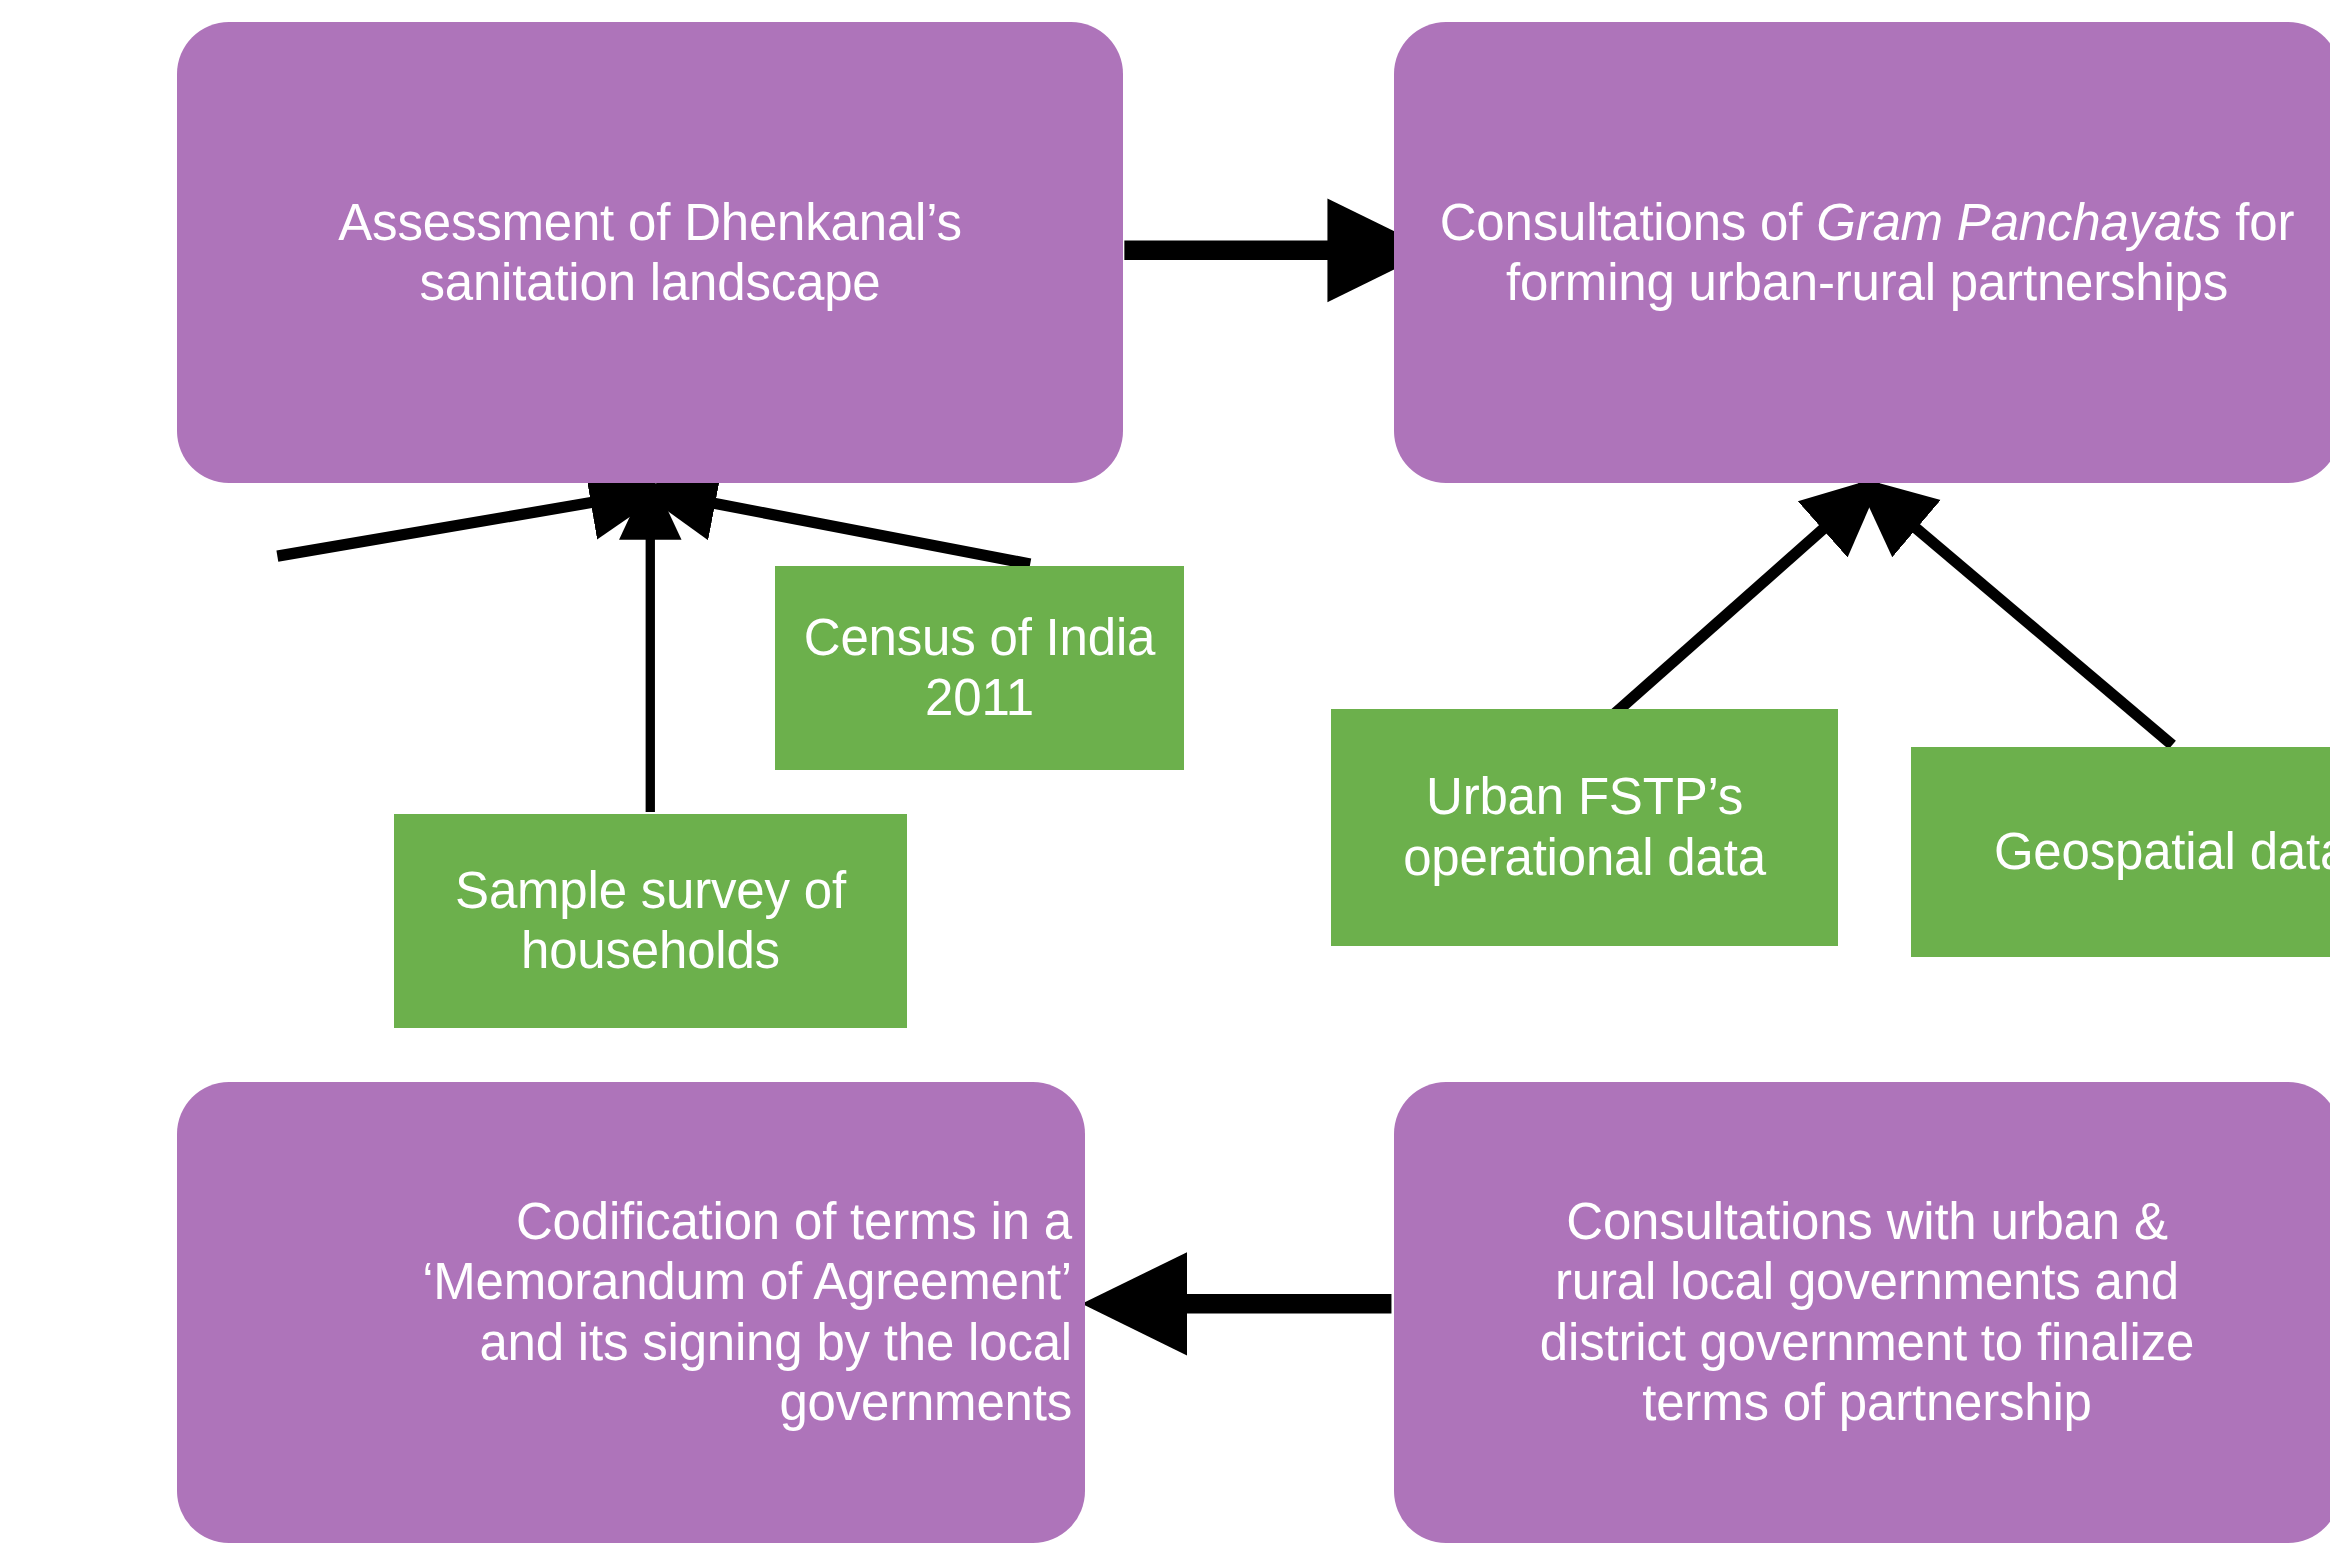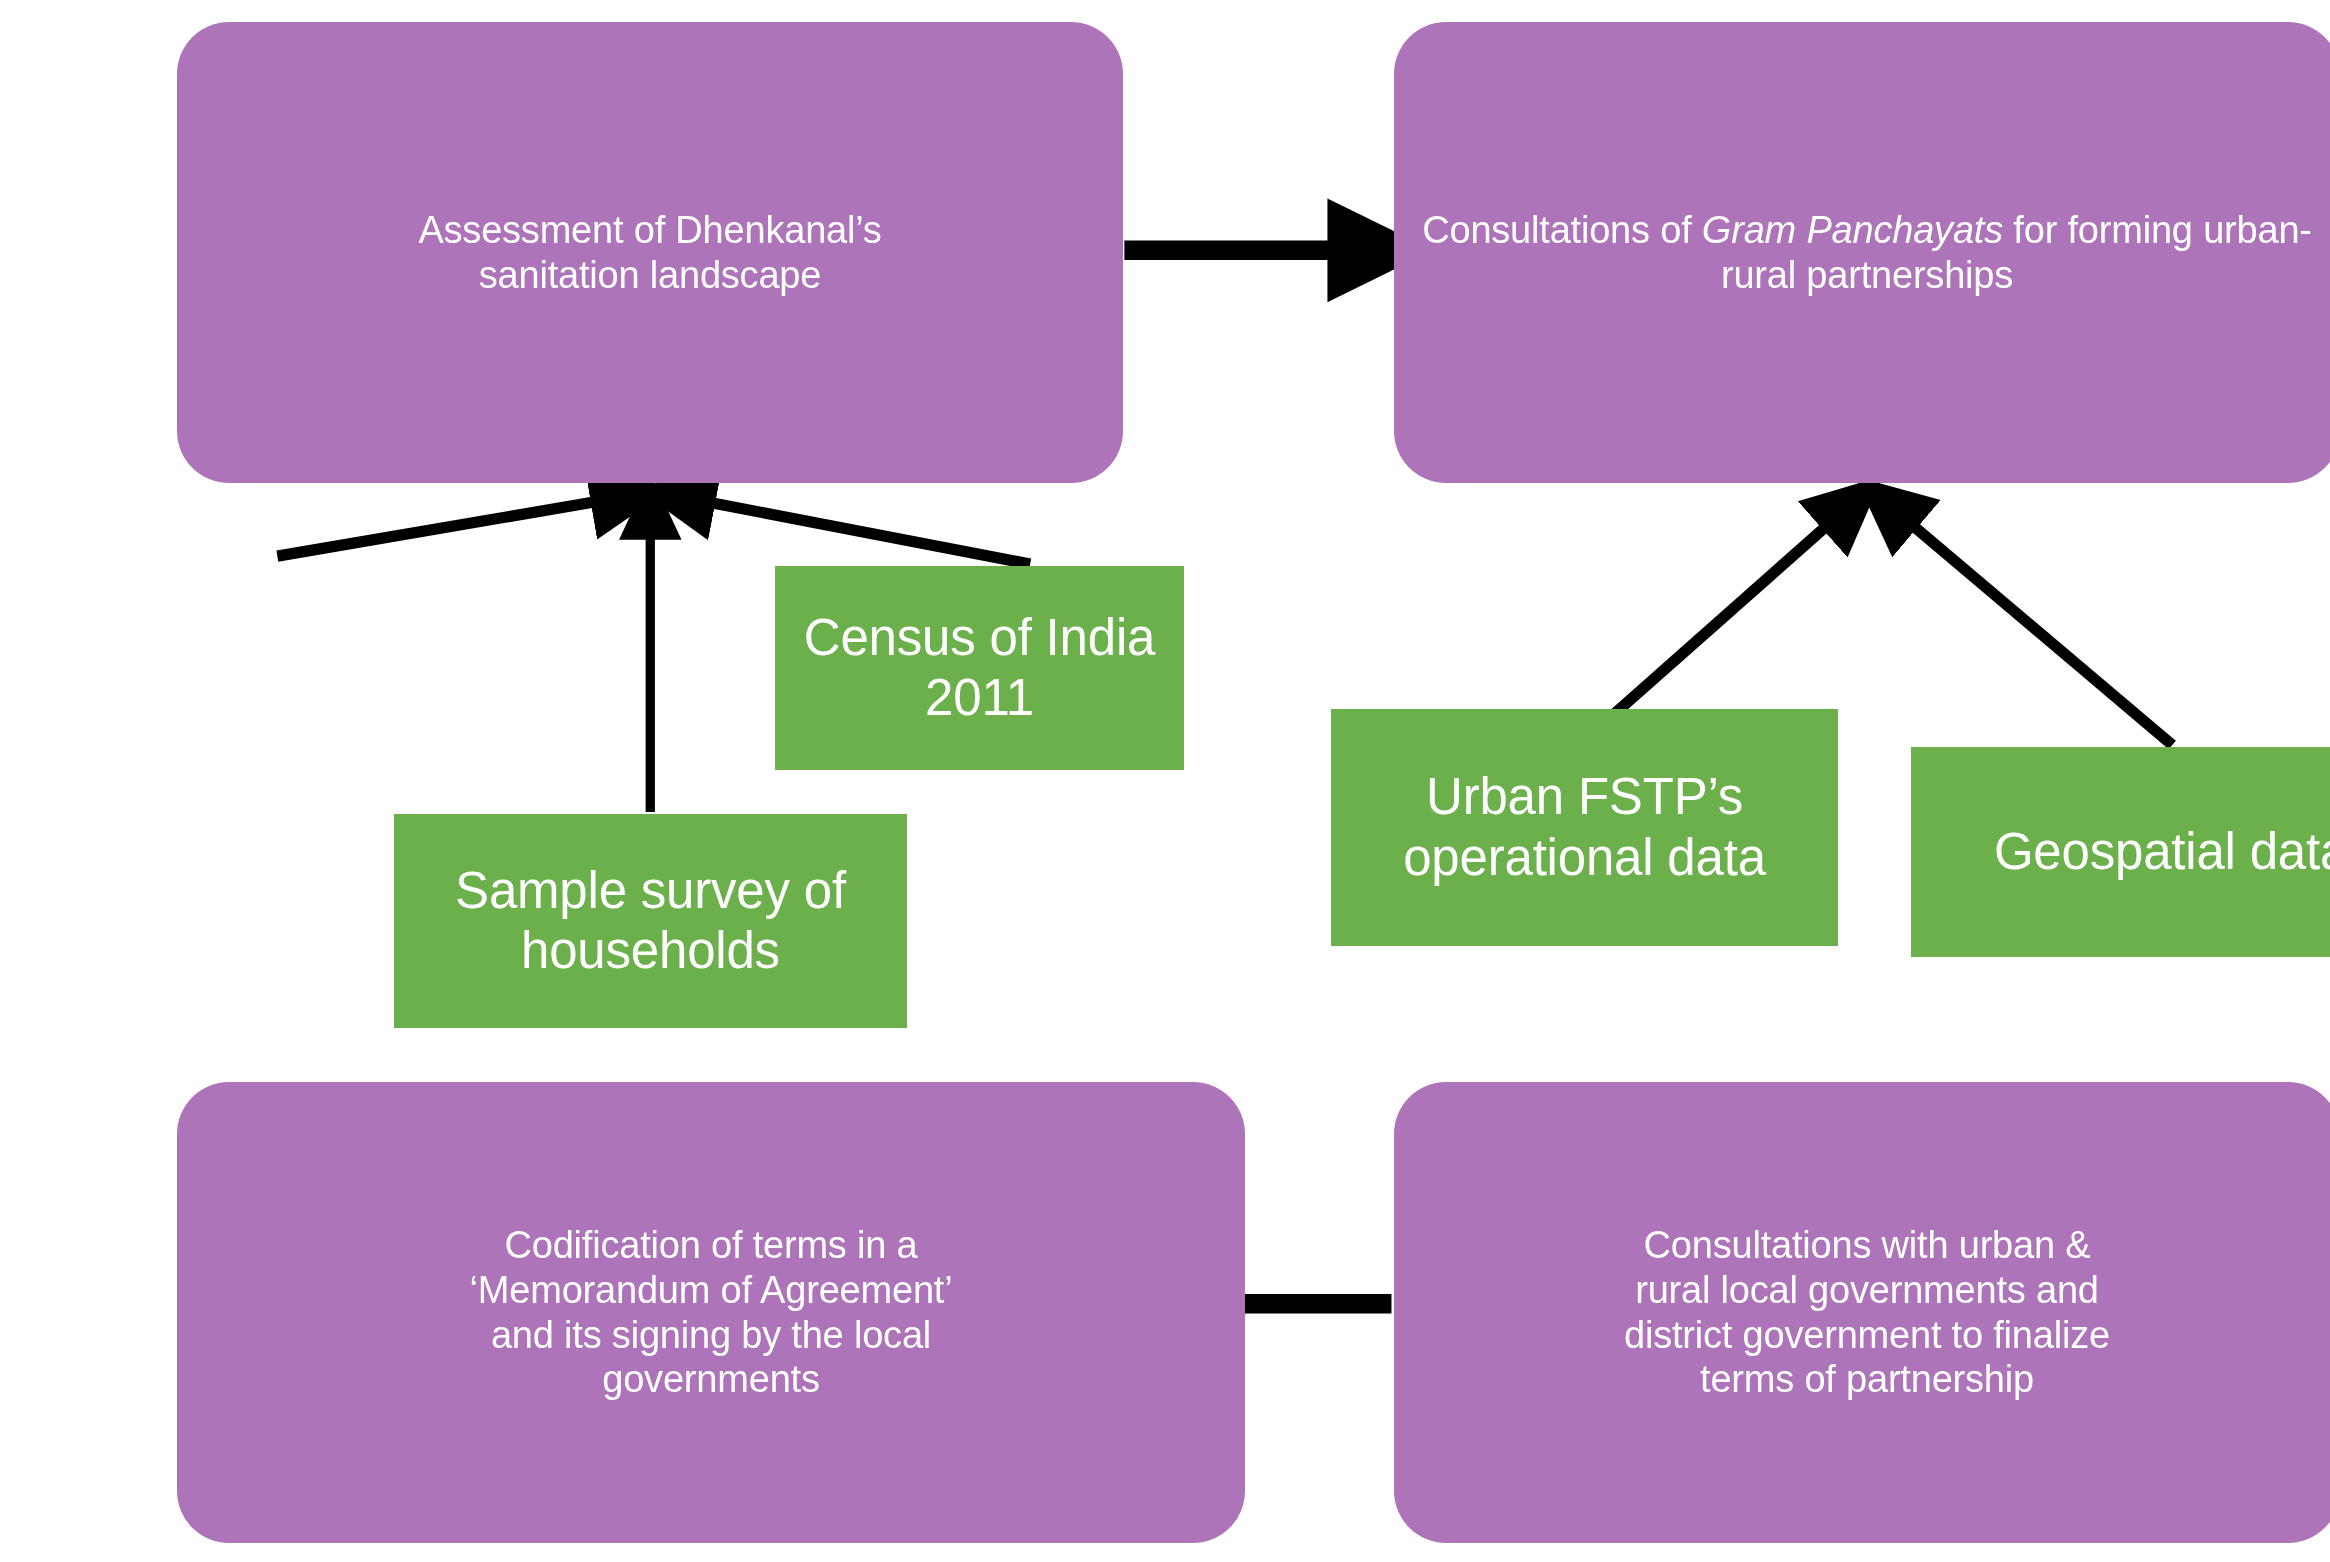--- a/index.html
+++ b/index.html
@@ -30,21 +30,21 @@
     -webkit-font-smoothing: antialiased;
   }
   .node .txt {
     display: block;
     width: 100%;
     white-space: pre-line;
   }
   .process {
     background: #ae74ba;
     border-radius: 52px;
-    font-size: 38px;
+    font-size: 51px;
     letter-spacing: -0.2px;
   }
   .source {
     background: #6cb04c;
     border-radius: 0;
     font-size: 51px;
     letter-spacing: -0.2px;
   }
   .ital { font-style: italic; }
 
@@ -53,21 +53,21 @@
     left: 0;
     top: 0;
     width: 2465px;
     height: 1563px;
     pointer-events: none;
   }
 
   
   #node-assessment        { left: 177px;  top: 22.4px;   width: 946px; height: 461px; }
   #node-identification    { left: 1394px; top: 22.4px;   width: 946px; height: 461px; }
-  #node-codification      { left: 177px;  top: 1082px; width: 1068px; height: 461px; }
+  #node-codification      { left: 177px;  top: 1082px; width: 908px; height: 461px; text-align: right; }
   #node-consultations     { left: 1394px; top: 1082px; width: 946px; height: 461px; }
 
   #node-structured        { left: 10.3px;   top: 557px; width: 521px; height: 211px; }
   #node-census            { left: 775px; top: 566px; width: 409px; height: 204px; }
   #node-sample            { left: 394px;  top: 814px; width: 513px; height: 214px; justify-content: flex-end; }
   #node-fstp              { left: 1331px; top: 709px; width: 507px; height: 237px; }
   #node-geospatial        { left: 1911px; top: 747px; width: 520px; height: 210px; }
 </style>
 </head>
 <body>

